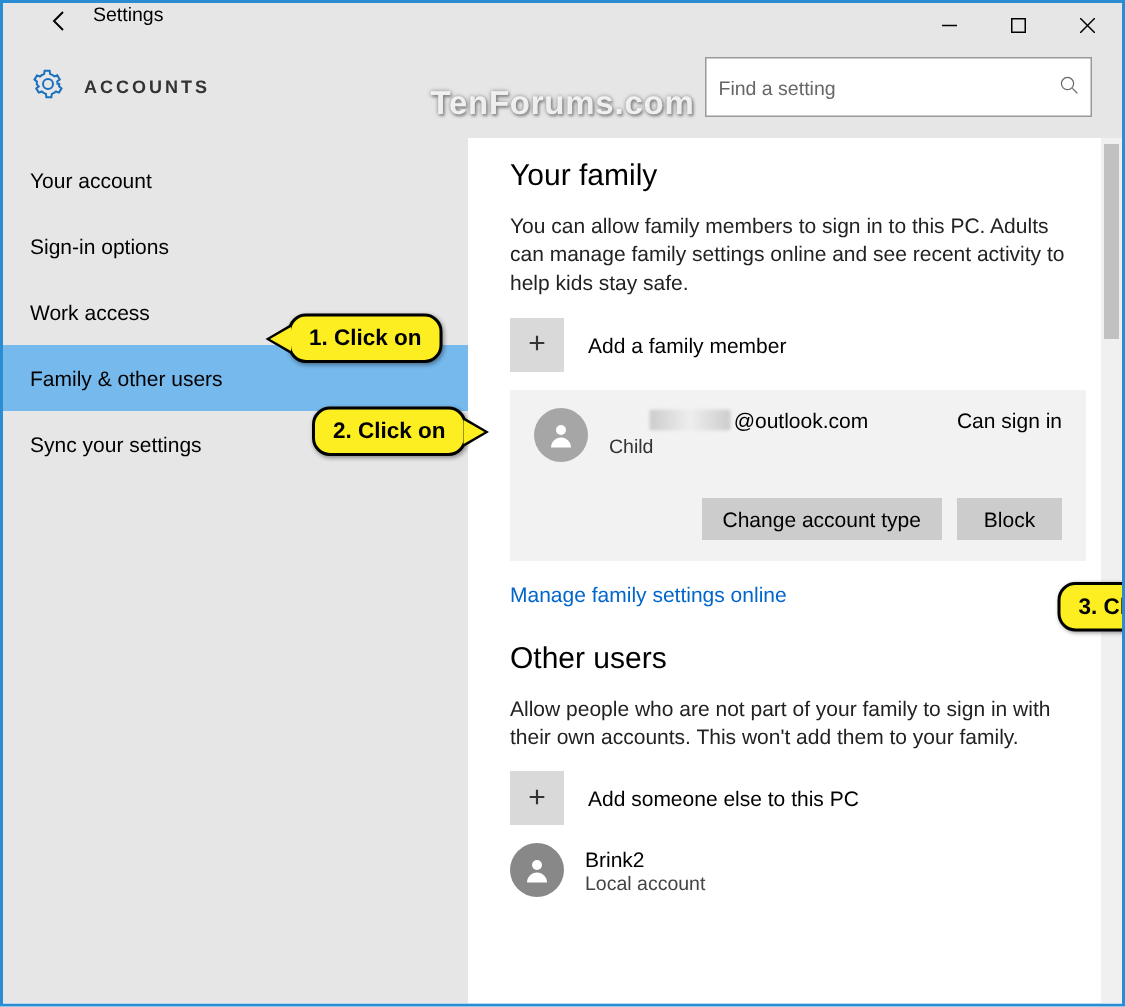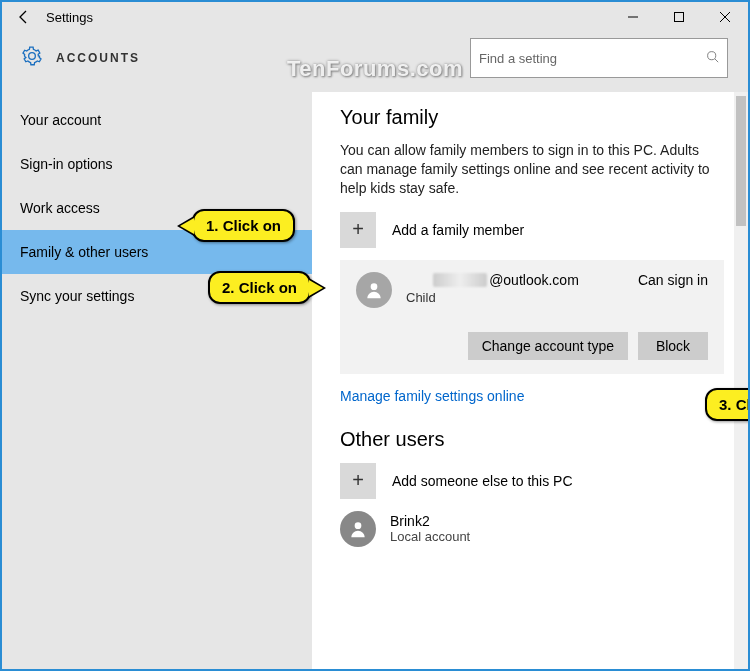--- a/index.html
+++ b/index.html
@@ -17,22 +17,22 @@
 .window {
   display: flex;
   flex-direction: column;
   height: 100%;
   background: #fff;
 }
 .titlebar {
   height: 30px;
   background: #e6e6e6;
   display: flex;
-  align-items: center;
-  padding-left: 10px;
+  align-items: flex-start;
+  padding-left: 26px;
 }
 .titlebar .back {
   width: 24px; height: 24px;
   display:flex; align-items:center; justify-content:center;
   margin-right: 10px;
 }
 .titlebar .title {
   font-size: 13px;
   color: #000;
 }
@@ -328,20 +328,21 @@
         </div>
         <div class="member-buttons">
           <button class="btn">Change account type</button>
           <button class="btn">Block</button>
         </div>
       </div>
 
       <a class="link">Manage family settings online</a>
 
       <h2 class="other-heading">Other users</h2>
+      <p>Allow people who are not part of your family to sign in with their own accounts. This won't add them to your family.</p>
 
       <div class="add-row">
         <div class="plus-box">+</div>
         <span>Add someone else to this PC</span>
       </div>
 
       <div class="user-row">
         <div class="avatar">
           <svg width="20" height="20" viewBox="0 0 24 24" fill="#fff">
               <circle cx="12" cy="8" r="4"></circle>

